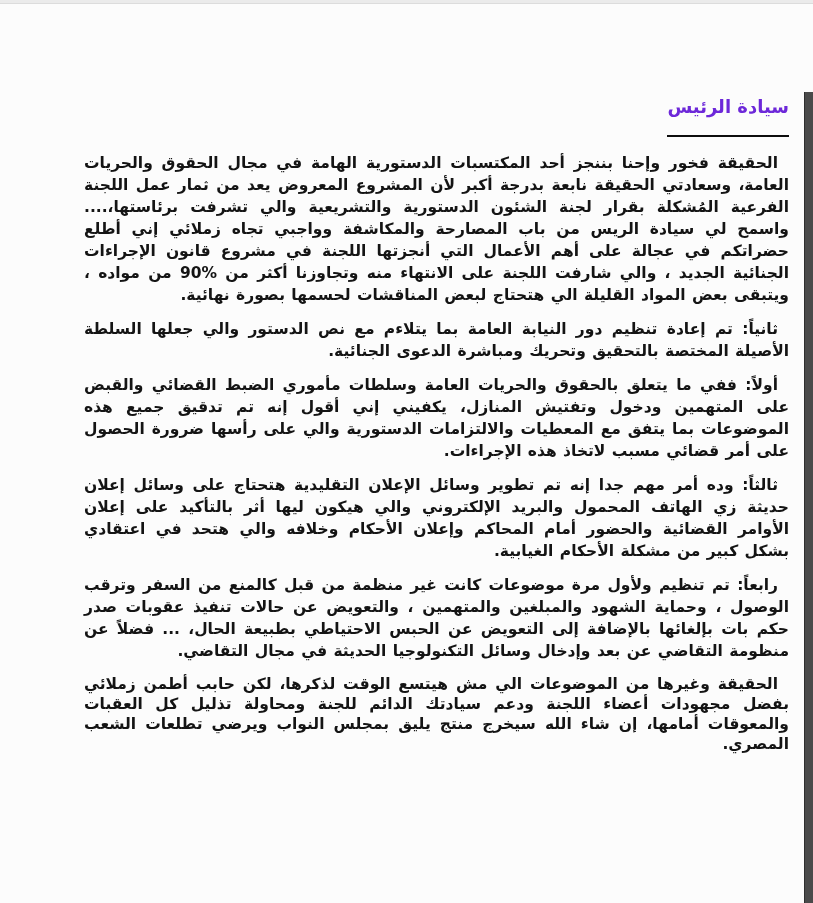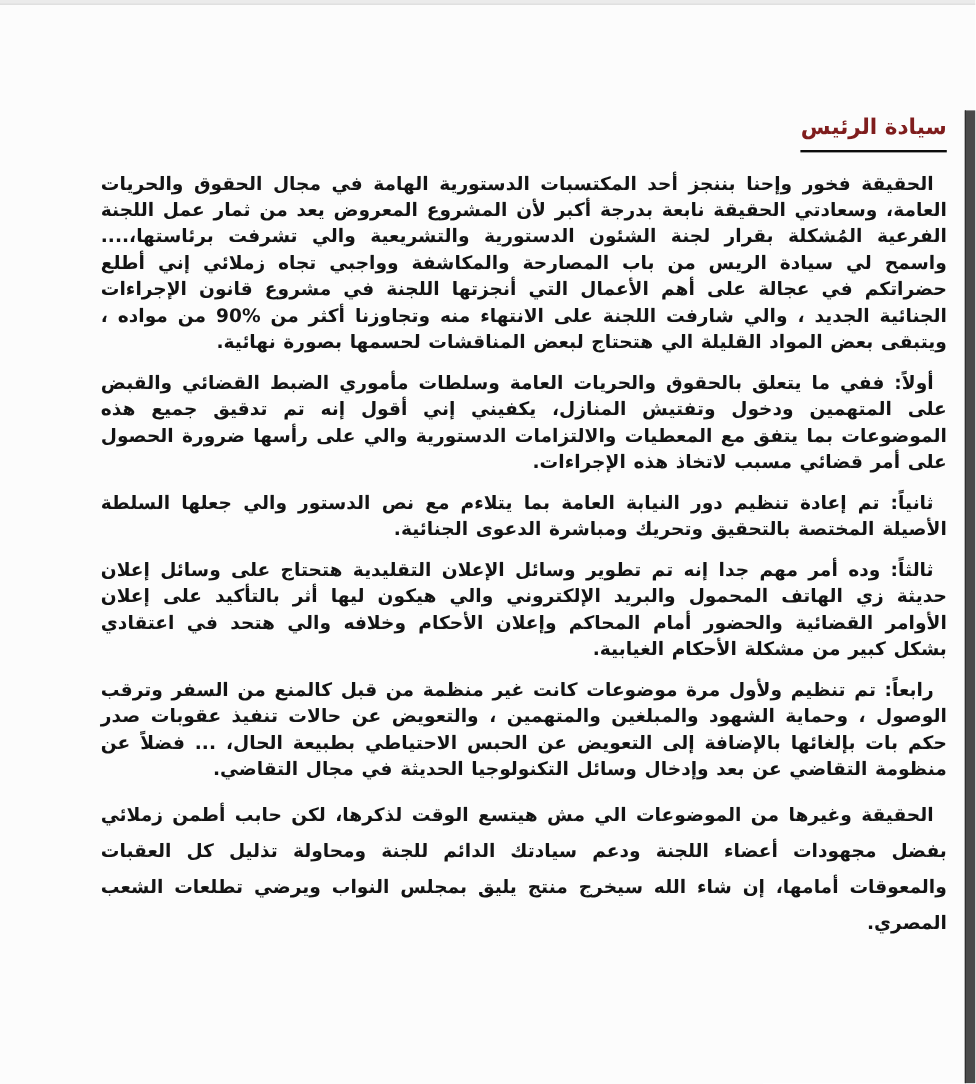--- a/index.html
+++ b/index.html
@@ -42,58 +42,58 @@
     -webkit-font-smoothing: antialiased;
   }
   .title-wrap {
     margin: 0 0 15px 0;
   }
   .doc-title {
     display: inline-block;
     margin: 0;
     font-size: 18px;
     font-weight: bold;
-    color: #7f1d1d;
+    color: #6d28d9;
     border-bottom: 2.5px solid #0d0d0d;
-    padding-bottom: 8px;
+    padding-bottom: 18px;
     letter-spacing: 0.5px;
   }
   .para {
     margin: 0 0 12px 0;
     font-size: 15.5px;
     line-height: 22px;
     text-align: justify;
     text-indent: 11px;
     word-spacing: 1px;
   }
   .para.loose {
-    line-height: 30px;
+    line-height: 20px;
     margin-bottom: 0;
   }
 </style>
 </head>
 <body>
 
 <div class="page">
 
   <div class="top-strip"></div>
 
   <div class="edge-bar"></div>
 
   <div class="content">
 
     <div class="title-wrap">
       <h1 class="doc-title">سيادة الرئيس</h1>
     </div>
 
     <p class="para">الحقيقة فخور وإحنا بننجز أحد المكتسبات الدستورية الهامة في مجال الحقوق والحريات العامة، وسعادتي الحقيقة نابعة بدرجة أكبر لأن المشروع المعروض يعد من ثمار عمل اللجنة الفرعية المُشكلة بقرار لجنة الشئون الدستورية والتشريعية والي تشرفت برئاستها،.... واسمح لي سيادة الريس من باب المصارحة والمكاشفة وواجبي تجاه زملائي إني أطلع حضراتكم في عجالة على أهم الأعمال التي أنجزتها اللجنة في مشروع قانون الإجراءات الجنائية الجديد ، والي شارفت اللجنة على الانتهاء منه وتجاوزنا أكثر من %90 من مواده ، ويتبقى بعض المواد القليلة الي هتحتاج لبعض المناقشات لحسمها بصورة نهائية.</p>
 
+    <p class="para">ثانياً: تم إعادة تنظيم دور النيابة العامة بما يتلاءم مع نص الدستور والي جعلها السلطة الأصيلة المختصة بالتحقيق وتحريك ومباشرة الدعوى الجنائية.</p>
+
     <p class="para">أولاً: ففي ما يتعلق بالحقوق والحريات العامة وسلطات مأموري الضبط القضائي والقبض على المتهمين ودخول وتفتيش المنازل، يكفيني إني أقول إنه تم تدقيق جميع هذه الموضوعات بما يتفق مع المعطيات والالتزامات الدستورية والي على رأسها ضرورة الحصول على أمر قضائي مسبب لاتخاذ هذه الإجراءات.</p>
-
-    <p class="para">ثانياً: تم إعادة تنظيم دور النيابة العامة بما يتلاءم مع نص الدستور والي جعلها السلطة الأصيلة المختصة بالتحقيق وتحريك ومباشرة الدعوى الجنائية.</p>
 
     <p class="para">ثالثاً: وده أمر مهم جدا إنه تم تطوير وسائل الإعلان التقليدية هتحتاج على وسائل إعلان حديثة زي الهاتف المحمول والبريد الإلكتروني والي هيكون ليها أثر بالتأكيد على إعلان الأوامر القضائية والحضور أمام المحاكم وإعلان الأحكام وخلافه والي هتحد في اعتقادي بشكل كبير من مشكلة الأحكام الغيابية.</p>
 
     <p class="para">رابعاً: تم تنظيم ولأول مرة موضوعات كانت غير منظمة من قبل كالمنع من السفر وترقب الوصول ، وحماية الشهود والمبلغين والمتهمين ، والتعويض عن حالات تنفيذ عقوبات صدر حكم بات بإلغائها بالإضافة إلى التعويض عن الحبس الاحتياطي بطبيعة الحال، ... فضلاً عن منظومة التقاضي عن بعد وإدخال وسائل التكنولوجيا الحديثة في مجال التقاضي.</p>
 
     <p class="para loose">الحقيقة وغيرها من الموضوعات الي مش هيتسع الوقت لذكرها، لكن حابب أطمن زملائي بفضل مجهودات أعضاء اللجنة ودعم سيادتك الدائم للجنة ومحاولة تذليل كل العقبات والمعوقات أمامها، إن شاء الله سيخرج منتج يليق بمجلس النواب ويرضي تطلعات الشعب المصري.</p>
 
   </div>
 </div>
 

